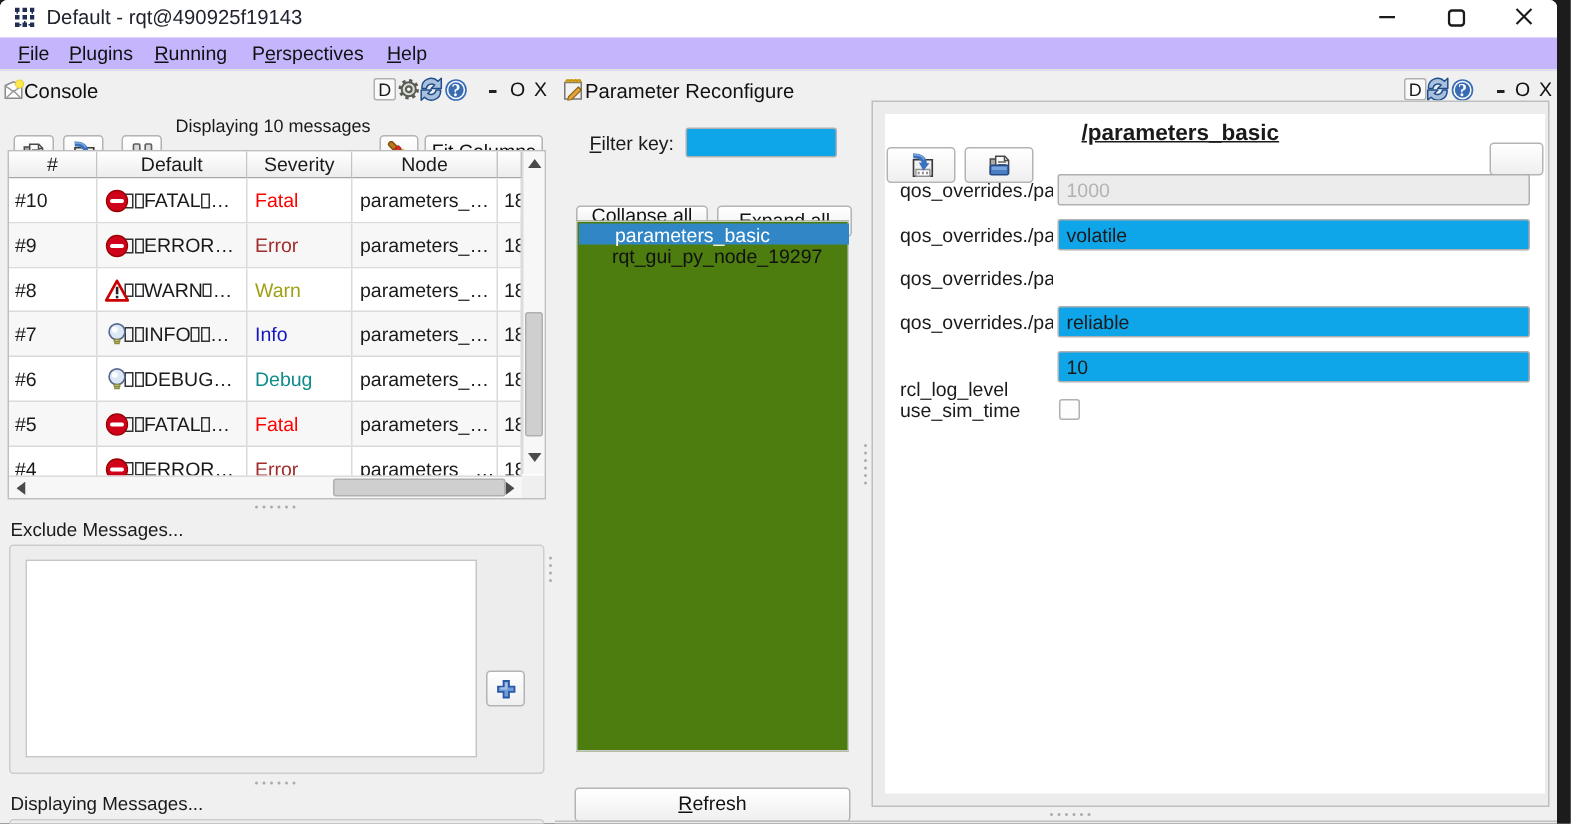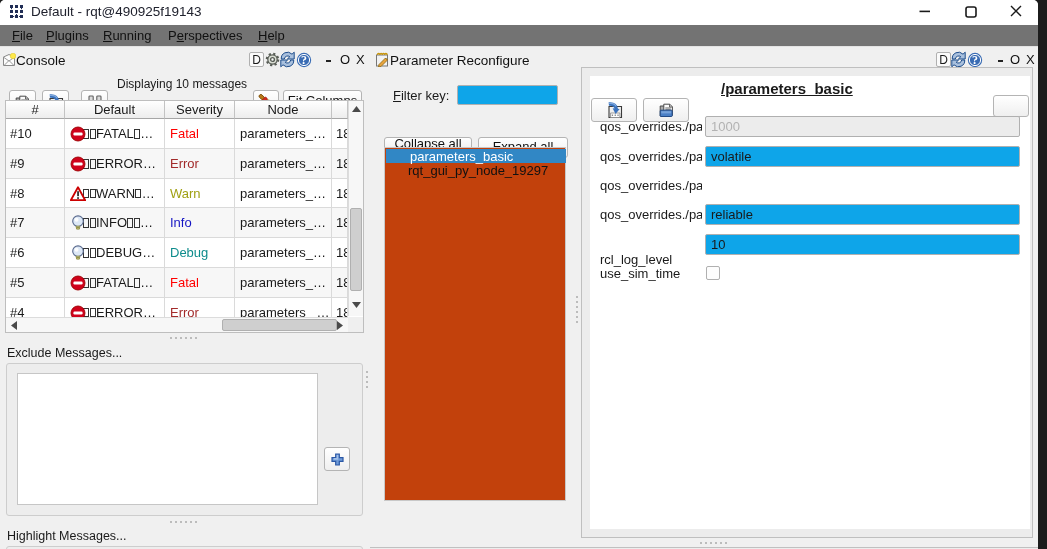--- a/index.html
+++ b/index.html
@@ -2,21 +2,21 @@
 <html><head>
 <meta charset="utf-8">
 <style>
 * { margin:0; padding:0; box-sizing:border-box; }
 html,body { width:1047px; height:549px; background:#1c1c1c; overflow:hidden; }
 body { font-family:"Liberation Sans", sans-serif; font-size:13px; color:#1a1a1a; }
 .abs { position:absolute; }
 #win { position:absolute; left:0; top:0; width:1038px; height:549px; background:#f0f0f0; border-radius:5px 5px 0 0; overflow:hidden; }
 #titlebar { position:absolute; left:0; top:0; width:1038px; height:25px; background:#ffffff; }
 #title-text { position:absolute; left:31px; top:4px; color:#20222e; font-size:13.5px; }
-#menubar { position:absolute; left:0; top:25px; width:1038px; height:22px; background:#737373; border-bottom:1px solid #e3e3e3; }
+#menubar { position:absolute; left:0; top:25px; width:1038px; height:22px; background:#c4b5fd; border-bottom:1px solid #e3e3e3; }
 .menu-item { position:absolute; top:3px; font-size:13px; color:#111; }
 u { text-decoration:underline; }
 .dock-title { position:absolute; font-size:13.5px; color:#111; }
 .btn { position:absolute; background:linear-gradient(#ffffff,#efefef); border:1px solid #b4b4b4; border-radius:3px;margin-top:18px; }
 .btn-label { display:flex; align-items:center; justify-content:center; width:100%; height:100%; font-size:13px; color:#111; padding-bottom:2px; }
 .input { position:absolute; background:#0ea5e9; border:1px solid #b0b0b0; border-radius:2px; font-size:13px; padding-left:5px; display:flex; align-items:center; }
 .tofu { display:inline-block; width:6px; height:9.5px; border:1px solid #333; vertical-align:-0.5px; margin-right:0.5px; }
 .winctl { position:absolute; font-size:13px; color:#111; }
 .hcell { position:absolute; top:0; height:18px; background:linear-gradient(#ffffff,#ededed); border-right:1px solid #c3c3c3; border-bottom:1px solid #a6a6a6; text-align:center; line-height:17px; font-size:13px; }
 .trow { position:absolute; left:0; width:342px; background:#fff; border-bottom:1px solid #dadada; }
@@ -289,21 +289,21 @@
     </svg>
   </div>
   <div class="dots-h" style="left:170px;top:521px">
       <i></i>
       <i></i>
       <i></i>
       <i></i>
       <i></i>
       <i></i>
     </div>
-  <div class="abs" style="left:7px;top:529px;font-size:12.5px">Highlight Messages...</div>
+  <div class="abs" style="left:7px;top:529px;font-size:12.5px">Displaying Messages...</div>
   <div class="abs" style="left:6px;top:546px;width:357px;height:10px;background:#ededed;border:1px solid #cdcdcd;border-radius:3px 3px 0 0"></div>
 
   <div class="dots-v" style="left:366px;top:371px">
       <i></i>
       <i></i>
       <i></i>
       <i></i>
     </div>
 
   <div class="dock-title" style="left:390px;top:53px">Parameter Reconfigure</div>
@@ -345,25 +345,30 @@
       <div class="btn-label">
         <span><u>C</u>ollapse all</span>
       </div>
     </div>
   <div class="btn" style="left:478px;top:119px;width:90px;height:21px">
       <div class="btn-label">
         <span><u>E</u>xpand all</span>
       </div>
     </div>
 
-  <div class="abs" style="left:384px;top:147px;width:182px;height:354px;background:#c2410c;border:1px solid #c8c8c8">
+  <div class="abs" style="left:384px;top:147px;width:182px;height:354px;background:#4d7c0f;border:1px solid #c8c8c8">
     <div class="abs" style="left:1px;top:1px;width:180px;height:14px;background:#3187c5"></div>
     <div class="abs" style="left:25px;top:1px;font-size:13px;color:#fff">parameters_basic</div>
     <div class="abs" style="left:23px;top:15px;font-size:13px;color:#111">rqt_gui_py_node_19297</div>
   </div>
+  <div class="btn" style="left:383px;top:507px;width:184px;height:23px">
+      <div class="btn-label">
+        <span><u>R</u>efresh</span>
+      </div>
+    </div>
 
   <div class="abs" style="left:581px;top:67px;width:452px;height:471px;background:#ececec;border:1px solid #bfbfbf"></div>
   <div class="abs" style="left:590px;top:76px;width:440px;height:453px;background:#fff"></div>
   <div class="btn" style="left:591px;top:80px;width:46px;height:24px">
     <svg class="abs" style="left:14px;top:3px" width="18" height="18" viewBox="0 0 18 18">
       <path d="M3 4.5 h12.5 v11 h-12.5 z" fill="#f0f0f0" stroke="#3a3a3a" stroke-width="1.1"></path>
       <path d="M4.6 11 h9.3 v4.5 h-9.3 z" fill="#ffffff" stroke="#909090" stroke-width="0.9"></path>
       <path d="M5.8 12.5 h1.3 v1.6 h-1.3 z M8.6 12.5 h1.3 v1.6 h-1.3 z M11.4 12.5 h1.3 v1.6 h-1.3 z" fill="#8a8a8a"></path>
       <path d="M2.8 2 C7.6 1.6 10 3.8 10.3 7.2" fill="none" stroke="#3a72bd" stroke-width="3.4"></path>
       <path d="M6.6 6.3 L13.6 6.9 L9.6 11.9 Z" fill="#3a72bd"></path>

